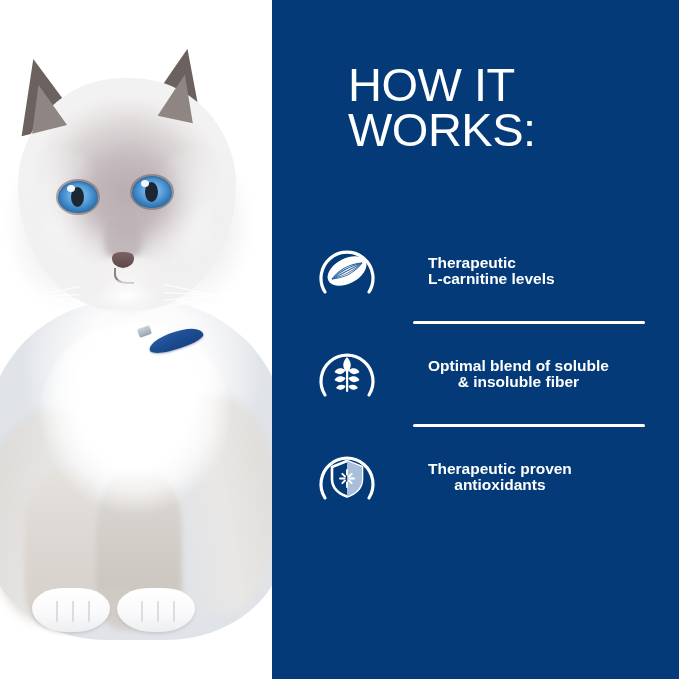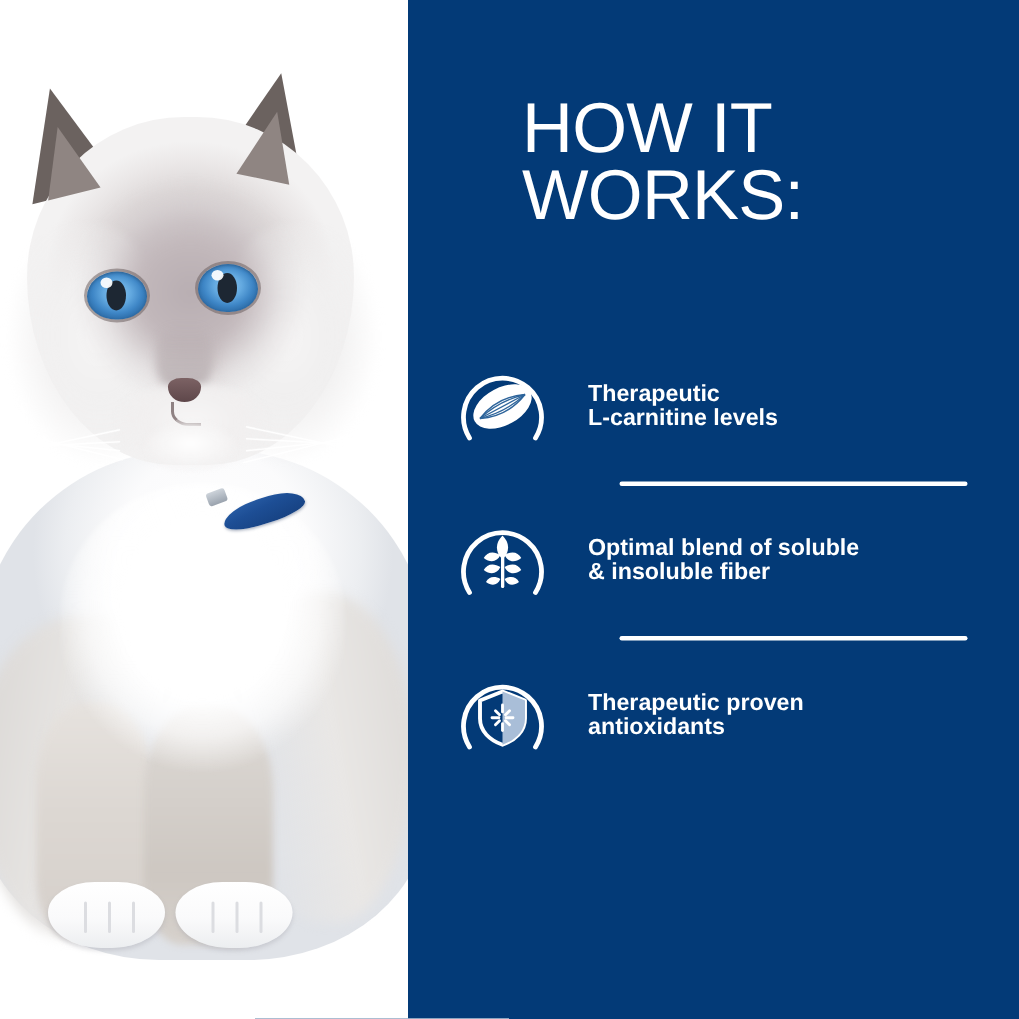--- a/index.html
+++ b/index.html
@@ -336,41 +336,43 @@
     position: absolute;
     left: 0;
     top: 228px;
     width: 407px;
   }
   .feature-row {
     position: relative;
     display: flex;
     align-items: center;
     height: 86px;
-    padding-left: 32px;
+    padding-left: 44px;
     box-sizing: border-box;
+    gap: 24px;
   }
   .feature-icon {
     flex: 0 0 auto;
     width: 62px;
     height: 62px;
     position: relative;
   }
   .feature-icon svg { display: block; }
   .feature-text {
     margin-left: 26px;
     color: #ffffff;
     font-size: 15.5px;
     font-weight: 700;
     line-height: 1.05;
   }
   .feature-text .ft-line {
     display: block;
   }
   .feature-text .ft-line + .ft-line {
+    text-align: center;
   }
   .divider {
     position: relative;
     height: 3px;
     margin: 7px 34px 7px 141px;
     background: #ffffff;
     border-radius: 2px;
   }
 </style>
 </head>

